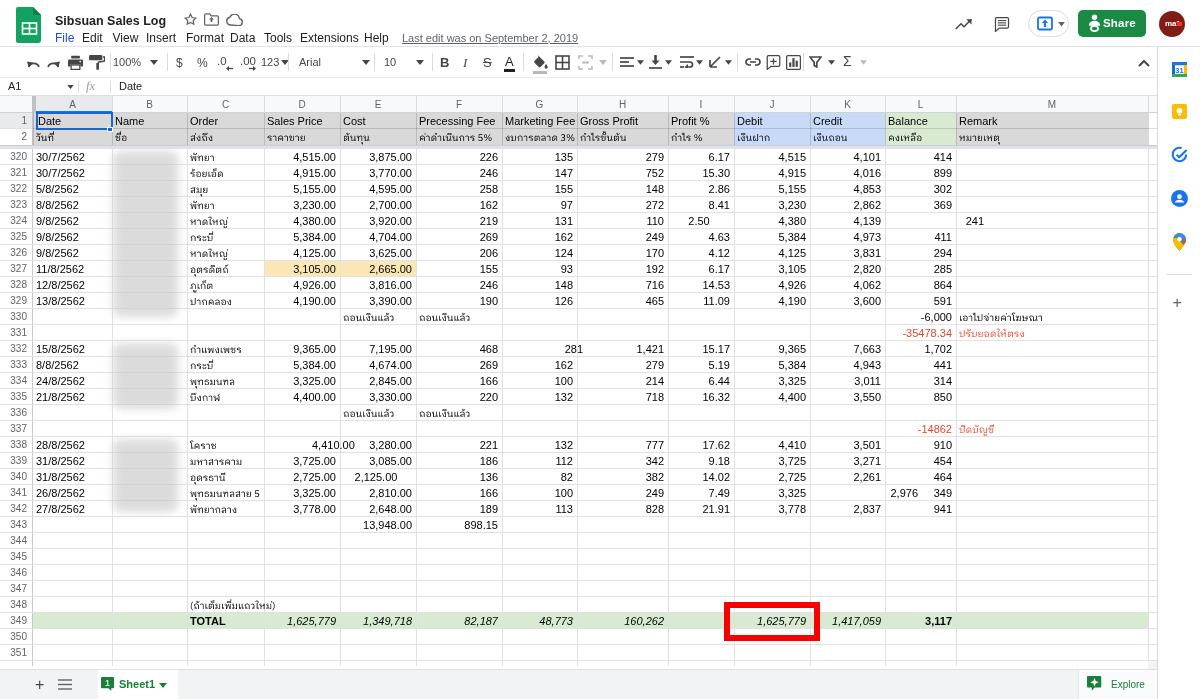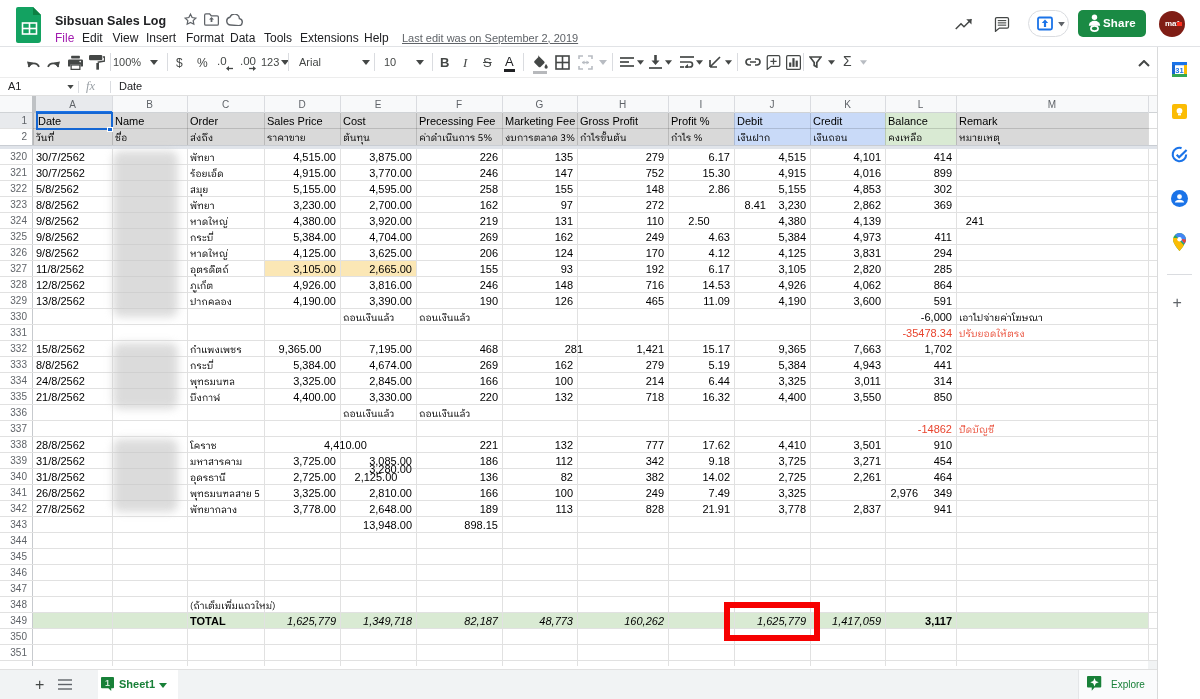--- a/index.html
+++ b/index.html
@@ -24,21 +24,21 @@
 <svg class="ab" style="left:183px;top:12px" width="15" height="15" viewBox="0 0 24 24">
     <path fill="none" stroke="#5f6368" stroke-width="2" d="M12 3.5l2.6 5.3 5.9.9-4.2 4.1 1 5.8-5.3-2.7-5.3 2.7 1-5.8L3.5 9.7l5.9-.9z"></path>
   </svg>
 <svg class="ab" style="left:204px;top:13px" width="15" height="13" viewBox="0 0 24 20">
     <path fill="none" stroke="#5f6368" stroke-width="2" d="M1 3 a2 2 0 0 1 2-2 h6 l2.5 3 H21 a2 2 0 0 1 2 2 v11 a2 2 0 0 1 -2 2 H3 a2 2 0 0 1 -2-2 z"></path>
     <path fill="#5f6368" d="M12 6 l4 4 h-2.6 v4 h-2.8 v-4 H8 z"></path>
   </svg>
 <svg class="ab" style="left:226px;top:14px" width="17" height="12" viewBox="0 0 24 17">
     <path fill="none" stroke="#5f6368" stroke-width="2" d="M6.5 15.5 a5.5 5.5 0 0 1 -1-10.9 A7 7 0 0 1 19 6.6 a5 5 0 0 1 -1 9.9 z"></path>
   </svg>
-<div class="t" style="left:55px;top:31px;font-size:12px;color:#a21caf">File</div>
+<div class="t" style="left:55px;top:31px;font-size:12px;color:#1d4ed8">File</div>
 <div class="t" style="left:82px;top:31px;font-size:12px;color:#202124">Edit</div>
 <div class="t" style="left:112.5px;top:31px;font-size:12px;color:#202124">View</div>
 <div class="t" style="left:146px;top:31px;font-size:12px;color:#202124">Insert</div>
 <div class="t" style="left:186px;top:31px;font-size:12px;color:#202124">Format</div>
 <div class="t" style="left:230px;top:31px;font-size:12px;color:#202124">Data</div>
 <div class="t" style="left:264px;top:31px;font-size:12px;color:#202124">Tools</div>
 <div class="t" style="left:300px;top:31px;font-size:12px;color:#202124">Extensions</div>
 <div class="t" style="left:364px;top:31px;font-size:12px;color:#202124">Help</div>
 <div class="t" style="left:402px;top:31.5px;font-size:11px;color:#5f6368;text-decoration:underline">Last edit was on September 2, 2019</div>
 <svg class="ab" style="left:955px;top:18px" width="18" height="13" viewBox="0 0 24 16">
@@ -446,21 +446,21 @@
 <div class="cell num" style="left:885px;top:181px;width:67px;">302</div>
 <div class="cell" style="left:36px;top:197px">8/8/2562</div>
 <svg style="position:absolute;left:190px;top:197px" width="26" height="16" viewBox="0 -12 26 16">
     <path fill="#000000" d="M1.6 -3.5Q1.5 -3.5 1.4 -3.5Q1.4 -3.5 1.3 -3.5Q0.9 -3.5 0.6 -3.7Q0.3 -4.0 0.3 -4.4Q0.3 -4.9 0.6 -5.1Q0.9 -5.4 1.3 -5.4Q1.8 -5.4 2.1 -5.1Q2.3 -4.9 2.3 -4.4V-2.4L2.3 -0.8H2.3L3.6 -5.1H4.1L5.4 -0.8H5.5L5.4 -2.4V-5.2H6.2V-0.5Q6.2 -0.3 6.0 -0.1Q5.9 0.0 5.7 0.0H5.1L3.9 -4.1H3.8L2.6 0.0H1.6ZM1.3 -3.9Q1.5 -3.9 1.6 -4.1Q1.8 -4.2 1.8 -4.4Q1.8 -4.7 1.6 -4.8Q1.5 -4.9 1.3 -4.9Q1.1 -4.9 0.9 -4.8Q0.8 -4.7 0.8 -4.4Q0.8 -4.2 0.9 -4.1Q1.1 -3.9 1.3 -3.9Z M4.7 -6.2Q3.0 -6.2 3.0 -7.3Q3.0 -7.7 3.2 -8.0Q3.5 -8.2 3.9 -8.2Q4.3 -8.2 4.5 -8.0Q4.7 -7.8 4.7 -7.4Q4.7 -7.2 4.6 -7.0Q4.5 -6.8 4.3 -6.8V-6.7Q4.4 -6.7 4.4 -6.7Q4.5 -6.7 4.5 -6.7H4.9Q5.5 -6.7 5.8 -7.0Q6.1 -7.3 6.1 -8.0V-8.0H6.9V-8.0Q6.9 -7.5 6.7 -7.1Q6.6 -6.8 6.3 -6.6Q6.0 -6.4 5.6 -6.3Q5.2 -6.2 4.7 -6.2ZM3.9 -6.9Q4.1 -6.9 4.2 -7.0Q4.3 -7.1 4.3 -7.3Q4.3 -7.5 4.2 -7.7Q4.1 -7.8 3.9 -7.8Q3.6 -7.8 3.5 -7.7Q3.4 -7.5 3.4 -7.3Q3.4 -7.1 3.5 -7.0Q3.6 -6.9 3.9 -6.9Z M8.7 -3.5Q8.7 -3.5 8.6 -3.5Q8.6 -3.5 8.5 -3.5Q8.0 -3.5 7.7 -3.7Q7.5 -4.0 7.5 -4.4Q7.5 -4.9 7.7 -5.1Q8.0 -5.4 8.5 -5.4Q8.9 -5.4 9.2 -5.1Q9.5 -4.9 9.5 -4.4V-3.9H9.5Q9.8 -4.6 10.3 -5.0Q10.8 -5.4 11.5 -5.4Q12.2 -5.4 12.6 -4.9Q12.9 -4.5 12.9 -3.7V0.0H12.1V-3.7Q12.1 -4.3 11.9 -4.5Q11.7 -4.8 11.3 -4.8Q11.0 -4.8 10.7 -4.6Q10.3 -4.4 10.1 -4.1Q9.8 -3.8 9.7 -3.5Q9.5 -3.1 9.5 -2.7V0.0H8.7ZM8.5 -3.9Q8.7 -3.9 8.8 -4.1Q8.9 -4.2 8.9 -4.4Q8.9 -4.7 8.8 -4.8Q8.7 -4.9 8.5 -4.9Q8.2 -4.9 8.1 -4.8Q8.0 -4.7 8.0 -4.4Q8.0 -4.2 8.1 -4.1Q8.2 -3.9 8.5 -3.9Z M16.2 -2.3Q15.9 -2.3 15.6 -2.0Q15.4 -1.8 15.4 -1.4Q15.4 -1.0 15.6 -0.7Q15.9 -0.5 16.5 -0.5H16.9Q17.5 -0.5 17.8 -0.7Q18.1 -1.0 18.1 -1.5V-5.2H18.8V-1.6Q18.8 -0.7 18.3 -0.3Q17.7 0.1 16.7 0.1Q15.7 0.1 15.1 -0.3Q14.6 -0.6 14.6 -1.3Q14.6 -1.7 14.8 -1.9Q15.0 -2.2 15.4 -2.3V-2.4Q15.0 -2.5 14.8 -2.8Q14.6 -3.1 14.6 -3.6V-4.0Q14.6 -4.7 14.9 -5.0Q15.3 -5.4 15.8 -5.4Q16.2 -5.4 16.5 -5.1Q16.8 -4.9 16.8 -4.4Q16.8 -4.0 16.5 -3.7Q16.2 -3.5 15.8 -3.5Q15.5 -3.5 15.3 -3.6V-3.6Q15.3 -3.4 15.3 -3.3Q15.3 -3.1 15.4 -3.0Q15.5 -2.9 15.6 -2.9Q15.8 -2.9 16.0 -2.9H16.7V-2.3ZM15.8 -3.9Q16.0 -3.9 16.1 -4.1Q16.3 -4.2 16.3 -4.4Q16.3 -4.7 16.1 -4.8Q16.0 -4.9 15.8 -4.9Q15.6 -4.9 15.4 -4.8Q15.3 -4.7 15.3 -4.4Q15.3 -4.2 15.4 -4.1Q15.6 -3.9 15.8 -3.9Z M22.9 0.0V-3.6Q22.9 -4.2 22.6 -4.5Q22.3 -4.8 21.7 -4.8Q21.2 -4.8 20.9 -4.6Q20.6 -4.3 20.4 -4.0L19.9 -4.4Q20.2 -4.8 20.6 -5.1Q21.1 -5.4 21.8 -5.4Q22.7 -5.4 23.2 -4.9Q23.7 -4.5 23.7 -3.7V0.0Z"></path>
   </svg>
 <div class="cell num" style="left:264px;top:197px;width:72px;">3,230.00</div>
 <div class="cell num" style="left:340px;top:197px;width:72px;">2,700.00</div>
 <div class="cell num" style="left:416px;top:197px;width:82px;">162</div>
 <div class="cell num" style="left:502px;top:197px;width:71px;">97</div>
 <div class="cell num" style="left:577px;top:197px;width:87px;">272</div>
-<div class="cell num" style="left:668px;top:197px;width:62px;margin-left:36px;">8.41</div>
+<div class="cell num" style="left:668px;top:197px;width:62px;">8.41</div>
 <div class="cell num" style="left:734px;top:197px;width:72px;">3,230</div>
 <div class="cell num" style="left:810px;top:197px;width:71px;">2,862</div>
 <div class="cell num" style="left:885px;top:197px;width:67px;">369</div>
 <div class="cell" style="left:36px;top:213px">9/8/2562</div>
 <svg style="position:absolute;left:190px;top:213px" width="40" height="16" viewBox="0 -12 40 16">
     <path fill="#000000" d="M1.6 0.0V-3.5Q1.5 -3.5 1.4 -3.5Q1.4 -3.5 1.3 -3.5Q0.9 -3.5 0.6 -3.7Q0.3 -4.0 0.3 -4.4Q0.3 -4.9 0.6 -5.1Q0.9 -5.4 1.3 -5.4Q1.8 -5.4 2.1 -5.1Q2.3 -4.9 2.3 -4.4V-2.9L4.3 -3.8Q4.0 -4.0 4.0 -4.4Q4.0 -4.8 4.3 -5.1Q4.6 -5.4 5.0 -5.4Q5.5 -5.4 5.8 -5.1Q6.1 -4.8 6.1 -4.4Q6.1 -4.0 5.8 -3.8Q5.6 -3.5 5.2 -3.5Q5.4 -3.4 5.4 -3.3Q5.5 -3.1 5.5 -2.9V0.0H4.7V-3.4H4.7L2.3 -2.3V0.0ZM5.0 -3.9Q5.3 -3.9 5.4 -4.0Q5.5 -4.1 5.5 -4.3V-4.5Q5.5 -4.7 5.4 -4.8Q5.3 -4.9 5.0 -4.9Q4.8 -4.9 4.7 -4.8Q4.6 -4.7 4.6 -4.5V-4.3Q4.6 -4.1 4.7 -4.0Q4.8 -3.9 5.0 -3.9ZM1.3 -3.9Q1.5 -3.9 1.6 -4.1Q1.8 -4.2 1.8 -4.4Q1.8 -4.7 1.6 -4.8Q1.5 -4.9 1.3 -4.9Q1.1 -4.9 0.9 -4.8Q0.8 -4.7 0.8 -4.4Q0.8 -4.2 0.9 -4.1Q1.1 -3.9 1.3 -3.9Z M9.9 0.0V-3.6Q9.9 -4.2 9.6 -4.5Q9.3 -4.8 8.8 -4.8Q8.3 -4.8 7.9 -4.6Q7.6 -4.3 7.4 -4.0L7.0 -4.4Q7.2 -4.8 7.6 -5.1Q8.1 -5.4 8.9 -5.4Q9.8 -5.4 10.2 -4.9Q10.7 -4.5 10.7 -3.7V0.0Z M12.6 -3.3Q12.6 -3.8 12.8 -4.2Q13.0 -4.5 13.3 -4.8Q13.6 -5.1 14.0 -5.2Q14.5 -5.4 15.0 -5.4Q15.6 -5.4 16.0 -5.2Q16.5 -5.1 16.8 -4.8Q17.1 -4.5 17.2 -4.2Q17.4 -3.8 17.4 -3.3V0.0H16.6V-3.2Q16.6 -4.0 16.2 -4.4Q15.8 -4.8 15.0 -4.8Q14.2 -4.8 13.8 -4.4Q13.4 -4.0 13.4 -3.2V-0.5H13.9L14.6 -1.4L14.9 -1.6Q14.5 -1.7 14.3 -1.9Q14.1 -2.1 14.1 -2.5Q14.1 -2.9 14.3 -3.1Q14.6 -3.4 15.0 -3.4Q15.4 -3.4 15.7 -3.1Q15.9 -2.9 15.9 -2.5Q15.9 -2.2 15.8 -2.0Q15.7 -1.8 15.5 -1.5L14.1 0.0H12.6ZM15.0 -2.0Q15.2 -2.0 15.3 -2.1Q15.5 -2.3 15.5 -2.5Q15.5 -2.7 15.3 -2.8Q15.2 -3.0 15.0 -3.0Q14.8 -3.0 14.7 -2.8Q14.6 -2.7 14.6 -2.5Q14.6 -2.3 14.7 -2.1Q14.8 -2.0 15.0 -2.0Z M20.7 0.1Q20.3 0.1 20.0 -0.1Q19.7 -0.4 19.7 -0.8V-5.2Q19.7 -5.3 19.7 -5.4Q19.7 -5.5 19.8 -5.6Q19.8 -5.6 19.8 -5.7Q19.9 -5.8 20.0 -5.9L20.4 -6.1Q20.6 -6.3 20.8 -6.5Q20.9 -6.7 20.9 -7.0Q20.9 -7.4 20.6 -7.6Q20.3 -7.8 19.9 -7.8Q19.1 -7.8 18.9 -6.9L18.2 -7.2Q18.4 -7.8 18.8 -8.1Q19.3 -8.4 19.9 -8.4Q20.3 -8.4 20.7 -8.3Q21.0 -8.2 21.2 -8.0Q21.4 -7.8 21.5 -7.6Q21.6 -7.4 21.6 -7.1Q21.6 -6.7 21.5 -6.4Q21.3 -6.0 20.9 -5.8L20.5 -5.5V-1.7Q20.5 -1.7 20.6 -1.7Q20.7 -1.7 20.7 -1.7Q21.2 -1.7 21.5 -1.5Q21.8 -1.2 21.8 -0.8Q21.8 -0.4 21.5 -0.1Q21.2 0.1 20.7 0.1ZM20.8 -0.3Q21.0 -0.3 21.1 -0.4Q21.2 -0.6 21.2 -0.8Q21.2 -1.0 21.1 -1.2Q21.0 -1.3 20.8 -1.3Q20.5 -1.3 20.4 -1.2Q20.3 -1.0 20.3 -0.8Q20.3 -0.6 20.4 -0.4Q20.5 -0.3 20.8 -0.3Z M23.6 0.0V-3.5Q23.5 -3.5 23.4 -3.5Q23.4 -3.5 23.3 -3.5Q22.9 -3.5 22.6 -3.7Q22.3 -4.0 22.3 -4.4Q22.3 -4.9 22.6 -5.1Q22.9 -5.4 23.3 -5.4Q23.8 -5.4 24.1 -5.1Q24.3 -4.9 24.3 -4.4V-2.9L26.3 -3.8Q26.0 -4.0 26.0 -4.4Q26.0 -4.8 26.3 -5.1Q26.6 -5.4 27.1 -5.4Q27.5 -5.4 27.8 -5.1Q28.1 -4.8 28.1 -4.4Q28.1 -4.0 27.8 -3.8Q27.6 -3.5 27.2 -3.5Q27.4 -3.4 27.4 -3.3Q27.5 -3.1 27.5 -2.9V0.0H26.7V-3.4H26.7L24.3 -2.3V0.0ZM27.1 -3.9Q27.3 -3.9 27.4 -4.0Q27.6 -4.1 27.6 -4.3V-4.5Q27.6 -4.7 27.4 -4.8Q27.3 -4.9 27.1 -4.9Q26.8 -4.9 26.7 -4.8Q26.6 -4.7 26.6 -4.5V-4.3Q26.6 -4.1 26.7 -4.0Q26.8 -3.9 27.1 -3.9ZM23.3 -3.9Q23.5 -3.9 23.6 -4.1Q23.8 -4.2 23.8 -4.4Q23.8 -4.7 23.6 -4.8Q23.5 -4.9 23.3 -4.9Q23.1 -4.9 22.9 -4.8Q22.8 -4.7 22.8 -4.4Q22.8 -4.2 22.9 -4.1Q23.1 -3.9 23.3 -3.9Z M35.3 0.1Q34.9 0.1 34.6 -0.0Q34.2 -0.1 34.0 -0.3Q33.8 -0.6 33.6 -0.9Q33.5 -1.2 33.5 -1.5V-3.2Q33.5 -4.0 33.1 -4.4Q32.6 -4.8 31.9 -4.8Q31.6 -4.8 31.3 -4.7Q31.0 -4.6 30.8 -4.5Q30.5 -4.3 30.4 -4.1Q30.2 -3.9 30.1 -3.7L30.7 -3.5Q30.8 -3.4 30.9 -3.3Q31.0 -3.2 31.0 -3.0V-1.7Q31.1 -1.7 31.2 -1.7Q31.2 -1.7 31.3 -1.7Q31.8 -1.7 32.0 -1.5Q32.3 -1.2 32.3 -0.8Q32.3 -0.4 32.0 -0.1Q31.8 0.1 31.3 0.1Q30.8 0.1 30.6 -0.1Q30.3 -0.4 30.3 -0.8V-3.0L29.4 -3.4Q29.5 -3.8 29.6 -4.2Q29.8 -4.5 30.2 -4.8Q30.5 -5.1 30.9 -5.2Q31.4 -5.4 31.9 -5.4Q33.0 -5.4 33.7 -4.8Q34.3 -4.2 34.3 -3.3V-1.6Q34.3 -1.1 34.5 -0.8Q34.8 -0.5 35.3 -0.5Q35.8 -0.5 36.0 -0.8Q36.3 -1.1 36.3 -1.6V-5.2H37.1V-1.5Q37.1 -1.2 36.9 -0.9Q36.8 -0.6 36.6 -0.3Q36.4 -0.1 36.0 -0.0Q35.7 0.1 35.3 0.1ZM33.5 1.7Q33.5 1.3 33.7 1.1Q34.0 0.8 34.4 0.8Q34.8 0.8 35.0 1.0Q35.2 1.3 35.2 1.6Q35.2 1.8 35.1 2.0Q35.0 2.2 34.8 2.3V2.3H35.4Q35.6 2.3 35.8 2.2Q36.0 2.2 36.1 2.0Q36.3 1.9 36.3 1.7Q36.4 1.5 36.4 1.2V1.1H37.2V1.2Q37.2 1.6 37.0 1.9Q36.9 2.3 36.6 2.5Q36.4 2.7 36.0 2.7Q35.7 2.8 35.2 2.8Q34.4 2.8 33.9 2.6Q33.5 2.3 33.5 1.7ZM31.3 -0.3Q31.5 -0.3 31.7 -0.4Q31.8 -0.6 31.8 -0.8Q31.8 -1.0 31.7 -1.2Q31.5 -1.3 31.3 -1.3Q31.1 -1.3 31.0 -1.2Q30.9 -1.0 30.9 -0.8Q30.9 -0.6 31.0 -0.4Q31.1 -0.3 31.3 -0.3ZM34.4 2.1Q34.6 2.1 34.7 2.0Q34.8 1.9 34.8 1.7Q34.8 1.5 34.7 1.4Q34.6 1.2 34.4 1.2Q34.1 1.2 34.0 1.4Q33.9 1.5 33.9 1.7Q33.9 1.9 34.0 2.0Q34.1 2.1 34.4 2.1Z M37.7 -8.0 37.6 -6.3H37.1L37.0 -8.0Z"></path>
   </svg>
 <div class="cell num" style="left:264px;top:213px;width:72px;">4,380.00</div>
 <div class="cell num" style="left:340px;top:213px;width:72px;">3,920.00</div>
 <div class="cell num" style="left:416px;top:213px;width:82px;">219</div>
@@ -532,21 +532,21 @@
 <div class="cell num" style="left:502px;top:293px;width:71px;">126</div>
 <div class="cell num" style="left:577px;top:293px;width:87px;">465</div>
 <div class="cell num" style="left:668px;top:293px;width:62px;">11.09</div>
 <div class="cell num" style="left:734px;top:293px;width:72px;">4,190</div>
 <div class="cell num" style="left:810px;top:293px;width:71px;">3,600</div>
 <div class="cell num" style="left:885px;top:293px;width:67px;">591</div>
 <div class="cell" style="left:36px;top:341px">15/8/2562</div>
 <svg style="position:absolute;left:190px;top:341px" width="53" height="16" viewBox="0 -12 53 16">
     <path fill="#000000" d="M1.4 -3.0 0.6 -3.3Q0.6 -3.8 0.8 -4.2Q1.0 -4.5 1.3 -4.8Q1.7 -5.1 2.1 -5.2Q2.6 -5.4 3.1 -5.4Q3.7 -5.4 4.1 -5.2Q4.5 -5.1 4.8 -4.8Q5.1 -4.5 5.3 -4.1Q5.5 -3.8 5.5 -3.3V0.0H4.7V-3.2Q4.7 -4.0 4.3 -4.4Q3.8 -4.8 3.0 -4.8Q2.4 -4.8 1.9 -4.5Q1.4 -4.2 1.3 -3.7L1.8 -3.5Q2.0 -3.4 2.1 -3.3Q2.2 -3.2 2.2 -3.0V0.0H1.4Z M9.5 0.0V-3.6Q9.5 -4.2 9.2 -4.5Q8.9 -4.8 8.4 -4.8Q7.9 -4.8 7.6 -4.6Q7.2 -4.3 7.0 -4.0L6.6 -4.4Q6.8 -4.8 7.2 -5.1Q7.7 -5.4 8.5 -5.4Q9.4 -5.4 9.8 -4.9Q10.3 -4.5 10.3 -3.7V0.0ZM5.1 -6.3Q4.6 -6.3 4.4 -6.5Q4.1 -6.8 4.1 -7.2Q4.1 -7.6 4.4 -7.9Q4.6 -8.1 5.1 -8.1Q5.6 -8.1 5.8 -7.9Q6.1 -7.6 6.1 -7.2Q6.1 -6.8 5.8 -6.5Q5.6 -6.3 5.1 -6.3ZM5.1 -6.7Q5.3 -6.7 5.4 -6.8Q5.6 -6.9 5.6 -7.1V-7.3Q5.6 -7.5 5.4 -7.6Q5.3 -7.7 5.1 -7.7Q4.9 -7.7 4.8 -7.6Q4.7 -7.5 4.7 -7.3V-7.1Q4.7 -6.9 4.8 -6.8Q4.9 -6.7 5.1 -6.7Z M13.2 0.1Q12.8 0.1 12.5 -0.1Q12.2 -0.4 12.2 -0.8V-5.2H13.0V-1.7Q13.0 -1.7 13.1 -1.7Q13.2 -1.7 13.2 -1.7Q13.7 -1.7 14.0 -1.5Q14.3 -1.2 14.3 -0.8Q14.3 -0.4 14.0 -0.1Q13.7 0.1 13.2 0.1ZM13.3 -0.3Q13.5 -0.3 13.6 -0.4Q13.7 -0.6 13.7 -0.8Q13.7 -1.0 13.6 -1.2Q13.5 -1.3 13.3 -1.3Q13.0 -1.3 12.9 -1.2Q12.8 -1.0 12.8 -0.8Q12.8 -0.6 12.9 -0.4Q13.0 -0.3 13.3 -0.3ZM16.0 0.1Q15.5 0.1 15.3 -0.1Q15.0 -0.4 15.0 -0.8V-5.2H15.8V-1.7Q15.8 -1.7 15.9 -1.7Q15.9 -1.7 16.0 -1.7Q16.5 -1.7 16.7 -1.5Q17.0 -1.2 17.0 -0.8Q17.0 -0.4 16.7 -0.1Q16.5 0.1 16.0 0.1ZM16.0 -0.3Q16.3 -0.3 16.4 -0.4Q16.5 -0.6 16.5 -0.8Q16.5 -1.0 16.4 -1.2Q16.3 -1.3 16.0 -1.3Q15.8 -1.3 15.7 -1.2Q15.6 -1.0 15.6 -0.8Q15.6 -0.6 15.7 -0.4Q15.8 -0.3 16.0 -0.3Z M18.8 -3.5Q18.8 -3.5 18.7 -3.5Q18.7 -3.5 18.6 -3.5Q18.1 -3.5 17.8 -3.7Q17.6 -4.0 17.6 -4.4Q17.6 -4.9 17.8 -5.1Q18.1 -5.4 18.6 -5.4Q19.0 -5.4 19.3 -5.1Q19.6 -4.9 19.6 -4.4V-2.4L19.6 -0.8H19.6L20.9 -5.1H21.4L22.7 -0.8H22.7L22.7 -2.4V-5.2H23.4V-0.5Q23.4 -0.3 23.3 -0.1Q23.2 0.0 22.9 0.0H22.4L21.2 -4.1H21.1L19.9 0.0H18.8ZM18.6 -3.9Q18.8 -3.9 18.9 -4.1Q19.0 -4.2 19.0 -4.4Q19.0 -4.7 18.9 -4.8Q18.8 -4.9 18.6 -4.9Q18.3 -4.9 18.2 -4.8Q18.1 -4.7 18.1 -4.4Q18.1 -4.2 18.2 -4.1Q18.3 -3.9 18.6 -3.9Z M26.6 0.0 24.9 -3.8H25.7L27.2 -0.6H28.0V-3.5Q28.0 -3.5 27.9 -3.5Q27.8 -3.5 27.8 -3.5Q27.3 -3.5 27.0 -3.7Q26.8 -4.0 26.8 -4.4Q26.8 -4.9 27.0 -5.1Q27.3 -5.4 27.8 -5.4Q28.2 -5.4 28.5 -5.1Q28.8 -4.9 28.8 -4.4V0.0ZM27.8 -3.9Q28.0 -3.9 28.1 -4.1Q28.2 -4.2 28.2 -4.4Q28.2 -4.7 28.1 -4.8Q28.0 -4.9 27.8 -4.9Q27.5 -4.9 27.4 -4.8Q27.3 -4.7 27.3 -4.4Q27.3 -4.2 27.4 -4.1Q27.5 -3.9 27.8 -3.9Z M31.8 0.1Q31.3 0.1 31.0 -0.1Q30.8 -0.4 30.8 -0.8V-5.2H31.5V-1.7Q31.6 -1.7 31.6 -1.7Q31.7 -1.7 31.8 -1.7Q32.2 -1.7 32.5 -1.5Q32.8 -1.2 32.8 -0.8Q32.8 -0.4 32.5 -0.1Q32.2 0.1 31.8 0.1ZM31.8 -0.3Q32.0 -0.3 32.2 -0.4Q32.3 -0.6 32.3 -0.8Q32.3 -1.0 32.2 -1.2Q32.0 -1.3 31.8 -1.3Q31.6 -1.3 31.5 -1.2Q31.3 -1.0 31.3 -0.8Q31.3 -0.6 31.5 -0.4Q31.6 -0.3 31.8 -0.3Z M34.6 -3.5Q34.5 -3.5 34.5 -3.5Q34.4 -3.5 34.4 -3.5Q33.9 -3.5 33.6 -3.7Q33.3 -4.0 33.3 -4.4Q33.3 -4.9 33.6 -5.1Q33.9 -5.4 34.4 -5.4Q34.8 -5.4 35.1 -5.1Q35.4 -4.9 35.4 -4.4V-2.4L35.3 -0.8H35.4L36.7 -5.1H37.2L38.4 -0.8H38.5L38.4 -2.4V-5.2H39.2V-0.5Q39.2 -0.3 39.1 -0.1Q39.0 0.0 38.7 0.0H38.2L36.9 -4.1H36.9L35.7 0.0H34.6ZM34.3 -3.9Q34.6 -3.9 34.7 -4.1Q34.8 -4.2 34.8 -4.4Q34.8 -4.7 34.7 -4.8Q34.6 -4.9 34.3 -4.9Q34.1 -4.9 34.0 -4.8Q33.9 -4.7 33.9 -4.4Q33.9 -4.2 34.0 -4.1Q34.1 -3.9 34.3 -3.9Z M43.4 0.1Q43.0 0.1 42.6 0.0Q42.3 -0.1 42.0 -0.3Q41.8 -0.5 41.7 -0.8Q41.5 -1.1 41.5 -1.5Q41.5 -2.0 41.7 -2.3Q41.9 -2.6 42.2 -2.9Q42.5 -3.2 42.6 -3.5Q42.7 -3.7 42.7 -4.1Q42.7 -4.5 42.5 -4.7Q42.2 -4.8 41.8 -4.8Q41.5 -4.8 41.3 -4.8L41.3 -4.7Q41.3 -4.7 41.4 -4.7Q41.4 -4.7 41.5 -4.7Q41.8 -4.7 42.0 -4.5Q42.2 -4.4 42.2 -4.0Q42.2 -3.7 42.0 -3.4Q41.8 -3.2 41.3 -3.2Q40.9 -3.2 40.7 -3.5Q40.5 -3.7 40.5 -4.1Q40.5 -4.4 40.6 -4.6Q40.7 -4.8 40.9 -5.0Q41.0 -5.2 41.3 -5.3Q41.6 -5.4 41.9 -5.4Q42.7 -5.4 43.0 -5.0Q43.4 -4.7 43.4 -4.1Q43.4 -3.7 43.3 -3.4Q43.1 -3.1 42.9 -2.8Q42.6 -2.5 42.4 -2.2Q42.3 -2.0 42.3 -1.6V-1.5Q42.3 -1.0 42.6 -0.7Q42.8 -0.5 43.4 -0.5Q43.9 -0.5 44.2 -0.7Q44.6 -1.0 44.6 -1.6V-2.2Q44.6 -3.5 43.8 -3.5H43.6V-4.0H43.8Q44.2 -4.0 44.4 -4.2Q44.6 -4.4 44.6 -4.9V-5.4H45.4V-4.9Q45.4 -4.6 45.3 -4.5Q45.2 -4.3 45.1 -4.2Q44.9 -4.0 44.8 -4.0Q44.6 -3.9 44.3 -3.9V-3.8Q44.6 -3.8 44.8 -3.6Q45.0 -3.4 45.1 -3.2Q45.3 -2.9 45.3 -2.6Q45.4 -2.3 45.4 -1.9Q45.4 -1.4 45.2 -1.0Q45.1 -0.7 44.8 -0.4Q44.5 -0.1 44.2 -0.0Q43.8 0.1 43.4 0.1ZM41.4 -3.6Q41.5 -3.6 41.7 -3.7Q41.8 -3.8 41.8 -4.0Q41.8 -4.2 41.7 -4.4Q41.5 -4.5 41.4 -4.5Q41.2 -4.5 41.1 -4.4Q40.9 -4.2 40.9 -4.0Q40.9 -3.8 41.1 -3.7Q41.2 -3.6 41.4 -3.6Z M49.8 0.1Q49.3 0.1 49.0 -0.1Q48.8 -0.4 48.8 -0.8Q48.8 -1.3 49.0 -1.5Q49.3 -1.8 49.8 -1.8Q49.9 -1.8 50.1 -1.7V-2.2Q50.1 -2.5 49.9 -2.6Q49.8 -2.8 49.4 -2.8L46.9 -3.0V-3.5Q46.9 -3.9 47.1 -4.3Q47.2 -4.6 47.5 -4.9Q47.8 -5.1 48.3 -5.2Q48.7 -5.4 49.2 -5.4Q50.0 -5.4 50.5 -5.1Q51.0 -4.9 51.3 -4.5L50.8 -4.1Q50.6 -4.4 50.2 -4.6Q49.9 -4.8 49.2 -4.8Q48.5 -4.8 48.1 -4.5Q47.7 -4.2 47.7 -3.6V-3.5L49.5 -3.4Q49.9 -3.4 50.1 -3.3Q50.3 -3.2 50.5 -3.1Q50.7 -2.9 50.8 -2.7Q50.8 -2.5 50.8 -2.1V-0.8Q50.8 -0.4 50.5 -0.1Q50.3 0.1 49.8 0.1ZM49.8 -1.4Q49.5 -1.4 49.4 -1.2Q49.3 -1.1 49.3 -0.8Q49.3 -0.6 49.4 -0.4Q49.5 -0.3 49.8 -0.3Q50.0 -0.3 50.1 -0.4Q50.3 -0.6 50.3 -0.8Q50.3 -1.1 50.1 -1.2Q50.0 -1.4 49.8 -1.4Z"></path>
   </svg>
-<div class="cell num" style="left:264px;top:341px;width:72px;text-align:center;">9,365.00</div>
+<div class="cell num" style="left:264px;top:341px;width:72px;">9,365.00</div>
 <div class="cell num" style="left:340px;top:341px;width:72px;">7,195.00</div>
 <div class="cell num" style="left:416px;top:341px;width:82px;">468</div>
 <div class="cell num" style="left:512px;top:341px;width:71px;">281</div>
 <div class="cell num" style="left:577px;top:341px;width:87px;">1,421</div>
 <div class="cell num" style="left:668px;top:341px;width:62px;">15.17</div>
 <div class="cell num" style="left:734px;top:341px;width:72px;">9,365</div>
 <div class="cell num" style="left:810px;top:341px;width:71px;">7,663</div>
 <div class="cell num" style="left:885px;top:341px;width:67px;">1,702</div>
 <div class="cell" style="left:36px;top:357px">8/8/2562</div>
 <svg style="position:absolute;left:190px;top:357px" width="25" height="16" viewBox="0 -12 25 16">
@@ -584,22 +584,22 @@
 <div class="cell num" style="left:502px;top:389px;width:71px;">132</div>
 <div class="cell num" style="left:577px;top:389px;width:87px;">718</div>
 <div class="cell num" style="left:668px;top:389px;width:62px;">16.32</div>
 <div class="cell num" style="left:734px;top:389px;width:72px;">4,400</div>
 <div class="cell num" style="left:810px;top:389px;width:71px;">3,550</div>
 <div class="cell num" style="left:885px;top:389px;width:67px;">850</div>
 <div class="cell" style="left:36px;top:437px">28/8/2562</div>
 <svg style="position:absolute;left:190px;top:437px" width="28" height="16" viewBox="0 -12 28 16">
     <path fill="#000000" d="M2.4 0.1Q1.9 0.1 1.6 -0.1Q1.3 -0.4 1.3 -0.8V-5.8L0.0 -6.3V-6.5Q0.0 -6.9 0.1 -7.3Q0.3 -7.6 0.5 -7.9Q0.8 -8.1 1.1 -8.2Q1.5 -8.4 1.9 -8.4Q2.6 -8.4 3.0 -8.2Q3.4 -8.0 3.7 -7.6L3.2 -7.2Q3.0 -7.4 2.7 -7.6Q2.4 -7.8 1.9 -7.8Q1.7 -7.8 1.5 -7.7Q1.3 -7.7 1.1 -7.5Q0.9 -7.4 0.8 -7.2Q0.7 -7.0 0.7 -6.7L1.7 -6.3Q1.9 -6.2 2.0 -6.1Q2.1 -6.0 2.1 -5.8V-1.7Q2.2 -1.7 2.2 -1.7Q2.3 -1.7 2.4 -1.7Q2.8 -1.7 3.1 -1.5Q3.4 -1.2 3.4 -0.8Q3.4 -0.4 3.1 -0.1Q2.8 0.1 2.4 0.1ZM2.4 -0.3Q2.6 -0.3 2.7 -0.4Q2.9 -0.6 2.9 -0.8Q2.9 -1.0 2.7 -1.2Q2.6 -1.3 2.4 -1.3Q2.2 -1.3 2.0 -1.2Q1.9 -1.0 1.9 -0.8Q1.9 -0.6 2.0 -0.4Q2.2 -0.3 2.4 -0.3Z M4.6 -3.3Q4.6 -3.8 4.8 -4.2Q4.9 -4.5 5.2 -4.8Q5.5 -5.1 6.0 -5.2Q6.4 -5.4 7.0 -5.4Q7.5 -5.4 8.0 -5.2Q8.4 -5.1 8.7 -4.8Q9.1 -4.5 9.2 -4.2Q9.4 -3.8 9.4 -3.3V0.0H8.6V-3.2Q8.6 -4.0 8.2 -4.4Q7.8 -4.8 7.0 -4.8Q6.2 -4.8 5.8 -4.4Q5.4 -4.0 5.4 -3.2V-2.1H5.4Q5.5 -2.3 5.6 -2.5Q5.8 -2.7 6.0 -2.9Q6.2 -3.0 6.4 -3.1Q6.7 -3.2 7.0 -3.2Q7.4 -3.2 7.7 -2.9Q8.0 -2.7 8.0 -2.3Q8.0 -1.8 7.7 -1.6Q7.4 -1.3 7.0 -1.3Q6.6 -1.3 6.3 -1.6Q6.0 -1.8 6.0 -2.3V-2.3L6.0 -2.4Q5.7 -2.1 5.5 -1.8Q5.4 -1.5 5.4 -1.2V0.0H4.6ZM7.0 -1.7Q7.2 -1.7 7.3 -1.9Q7.5 -2.0 7.5 -2.3Q7.5 -2.5 7.3 -2.6Q7.2 -2.8 7.0 -2.8Q6.8 -2.8 6.6 -2.6Q6.5 -2.5 6.5 -2.3Q6.5 -2.0 6.6 -1.9Q6.8 -1.7 7.0 -1.7Z M13.8 0.1Q13.3 0.1 13.0 -0.1Q12.7 -0.4 12.7 -0.8Q12.7 -1.3 13.0 -1.5Q13.3 -1.8 13.8 -1.8Q13.9 -1.8 14.0 -1.7V-2.2Q14.0 -2.5 13.9 -2.6Q13.7 -2.8 13.3 -2.8L10.9 -3.0V-3.5Q10.9 -3.9 11.0 -4.3Q11.2 -4.6 11.5 -4.9Q11.8 -5.1 12.2 -5.2Q12.6 -5.4 13.2 -5.4Q13.9 -5.4 14.5 -5.1Q15.0 -4.9 15.2 -4.5L14.8 -4.1Q14.5 -4.4 14.2 -4.6Q13.8 -4.8 13.2 -4.8Q12.5 -4.8 12.1 -4.5Q11.6 -4.2 11.6 -3.6V-3.5L13.5 -3.4Q13.8 -3.4 14.1 -3.3Q14.3 -3.2 14.5 -3.1Q14.6 -2.9 14.7 -2.7Q14.8 -2.5 14.8 -2.1V-0.8Q14.8 -0.4 14.5 -0.1Q14.2 0.1 13.8 0.1ZM13.7 -1.4Q13.5 -1.4 13.4 -1.2Q13.2 -1.1 13.2 -0.8Q13.2 -0.6 13.4 -0.4Q13.5 -0.3 13.7 -0.3Q14.0 -0.3 14.1 -0.4Q14.2 -0.6 14.2 -0.8Q14.2 -1.1 14.1 -1.2Q14.0 -1.4 13.7 -1.4Z M18.9 0.0V-3.6Q18.9 -4.2 18.6 -4.5Q18.3 -4.8 17.7 -4.8Q17.3 -4.8 16.9 -4.6Q16.6 -4.3 16.4 -4.0L15.9 -4.4Q16.2 -4.8 16.6 -5.1Q17.1 -5.4 17.8 -5.4Q18.7 -5.4 19.2 -4.9Q19.7 -4.5 19.7 -3.7V0.0Z M23.8 0.1Q23.4 0.1 23.0 0.0Q22.7 -0.1 22.5 -0.3Q22.2 -0.5 22.1 -0.8Q21.9 -1.1 21.9 -1.5Q21.9 -2.0 22.1 -2.3Q22.3 -2.6 22.6 -2.9Q22.9 -3.2 23.0 -3.5Q23.2 -3.7 23.2 -4.1Q23.2 -4.5 22.9 -4.7Q22.7 -4.8 22.2 -4.8Q21.9 -4.8 21.7 -4.8L21.7 -4.7Q21.8 -4.7 21.8 -4.7Q21.8 -4.7 21.9 -4.7Q22.2 -4.7 22.4 -4.5Q22.6 -4.4 22.6 -4.0Q22.6 -3.7 22.4 -3.4Q22.2 -3.2 21.8 -3.2Q21.4 -3.2 21.1 -3.5Q20.9 -3.7 20.9 -4.1Q20.9 -4.4 21.0 -4.6Q21.1 -4.8 21.3 -5.0Q21.5 -5.2 21.7 -5.3Q22.0 -5.4 22.4 -5.4Q23.1 -5.4 23.5 -5.0Q23.8 -4.7 23.8 -4.1Q23.8 -3.7 23.7 -3.4Q23.6 -3.1 23.3 -2.8Q23.0 -2.5 22.9 -2.2Q22.7 -2.0 22.7 -1.6V-1.5Q22.7 -1.0 23.0 -0.7Q23.3 -0.5 23.8 -0.5Q24.4 -0.5 24.7 -0.7Q25.0 -1.0 25.0 -1.6V-2.2Q25.0 -3.5 24.2 -3.5H24.1V-4.0H24.2Q24.6 -4.0 24.8 -4.2Q25.1 -4.4 25.1 -4.9V-5.4H25.8V-4.9Q25.8 -4.6 25.7 -4.5Q25.7 -4.3 25.5 -4.2Q25.4 -4.0 25.2 -4.0Q25.0 -3.9 24.8 -3.9V-3.8Q25.0 -3.8 25.2 -3.6Q25.4 -3.4 25.6 -3.2Q25.7 -2.9 25.7 -2.6Q25.8 -2.3 25.8 -1.9Q25.8 -1.4 25.6 -1.0Q25.5 -0.7 25.2 -0.4Q25.0 -0.1 24.6 -0.0Q24.2 0.1 23.8 0.1ZM21.8 -3.6Q22.0 -3.6 22.1 -3.7Q22.2 -3.8 22.2 -4.0Q22.2 -4.2 22.1 -4.4Q22.0 -4.5 21.8 -4.5Q21.6 -4.5 21.5 -4.4Q21.4 -4.2 21.4 -4.0Q21.4 -3.8 21.5 -3.7Q21.6 -3.6 21.8 -3.6Z"></path>
   </svg>
-<div class="cell num" style="left:280px;top:437px;width:72px;padding-left:44px;">4,410.00</div>
-<div class="cell num" style="left:340px;top:461px;width:72px;">3,280.00</div>
+<div class="cell num" style="left:268px;top:437px;width:72px;padding-left:44px;">4,410.00</div>
+<div class="cell num" style="left:340px;top:437px;width:72px;">3,280.00</div>
 <div class="cell num" style="left:416px;top:437px;width:82px;padding-left:30px;">221</div>
 <div class="cell num" style="left:502px;top:437px;width:71px;">132</div>
 <div class="cell num" style="left:577px;top:437px;width:87px;">777</div>
 <div class="cell num" style="left:668px;top:437px;width:62px;">17.62</div>
 <div class="cell num" style="left:734px;top:437px;width:72px;">4,410</div>
 <div class="cell num" style="left:810px;top:437px;width:71px;">3,501</div>
 <div class="cell num" style="left:885px;top:437px;width:67px;">910</div>
 <div class="cell" style="left:36px;top:453px">31/8/2562</div>
 <svg style="position:absolute;left:190px;top:453px" width="54" height="16" viewBox="0 -12 54 16">
     <path fill="#000000" d="M1.6 0.1Q1.1 0.1 0.8 -0.1Q0.5 -0.4 0.5 -0.8Q0.5 -1.3 0.8 -1.5Q1.1 -1.8 1.6 -1.8Q1.7 -1.8 1.8 -1.8Q1.8 -1.9 1.8 -2.1V-3.5Q1.7 -3.5 1.7 -3.5Q1.6 -3.5 1.6 -3.5Q1.1 -3.5 0.8 -3.7Q0.5 -4.0 0.5 -4.4Q0.5 -4.9 0.8 -5.1Q1.1 -5.4 1.6 -5.4Q2.0 -5.4 2.3 -5.1Q2.6 -4.9 2.6 -4.4V-1.5L4.6 -0.6H4.6V-5.2H5.4V0.0H4.7L2.6 -1.0Q2.6 -0.9 2.6 -0.8Q2.6 -0.4 2.3 -0.1Q2.0 0.1 1.6 0.1ZM1.6 -0.3Q1.8 -0.3 1.9 -0.4Q2.1 -0.6 2.1 -0.8V-0.9Q2.1 -1.1 1.9 -1.2Q1.8 -1.4 1.6 -1.4Q1.3 -1.4 1.2 -1.2Q1.1 -1.1 1.1 -0.9V-0.8Q1.1 -0.6 1.2 -0.4Q1.3 -0.3 1.6 -0.3ZM1.5 -3.9Q1.7 -3.9 1.9 -4.1Q2.0 -4.2 2.0 -4.4Q2.0 -4.7 1.9 -4.8Q1.7 -4.9 1.5 -4.9Q1.3 -4.9 1.2 -4.8Q1.1 -4.7 1.1 -4.4Q1.1 -4.2 1.2 -4.1Q1.3 -3.9 1.5 -3.9Z M8.0 0.0V-3.5Q7.9 -3.5 7.8 -3.5Q7.8 -3.5 7.7 -3.5Q7.3 -3.5 7.0 -3.7Q6.7 -4.0 6.7 -4.4Q6.7 -4.9 7.0 -5.1Q7.3 -5.4 7.7 -5.4Q8.2 -5.4 8.5 -5.1Q8.7 -4.9 8.7 -4.4V-2.9L10.7 -3.8Q10.4 -4.0 10.4 -4.4Q10.4 -4.8 10.7 -5.1Q11.0 -5.4 11.5 -5.4Q11.9 -5.4 12.2 -5.1Q12.5 -4.8 12.5 -4.4Q12.5 -4.0 12.2 -3.8Q12.0 -3.5 11.6 -3.5Q11.8 -3.4 11.8 -3.3Q11.9 -3.1 11.9 -2.9V0.0H11.1V-3.4H11.1L8.7 -2.3V0.0ZM11.5 -3.9Q11.7 -3.9 11.8 -4.0Q12.0 -4.1 12.0 -4.3V-4.5Q12.0 -4.7 11.8 -4.8Q11.7 -4.9 11.5 -4.9Q11.2 -4.9 11.1 -4.8Q11.0 -4.7 11.0 -4.5V-4.3Q11.0 -4.1 11.1 -4.0Q11.2 -3.9 11.5 -3.9ZM7.7 -3.9Q7.9 -3.9 8.0 -4.1Q8.2 -4.2 8.2 -4.4Q8.2 -4.7 8.0 -4.8Q7.9 -4.9 7.7 -4.9Q7.5 -4.9 7.3 -4.8Q7.2 -4.7 7.2 -4.4Q7.2 -4.2 7.3 -4.1Q7.5 -3.9 7.7 -3.9Z M16.3 0.0V-3.6Q16.3 -4.2 16.0 -4.5Q15.7 -4.8 15.2 -4.8Q14.7 -4.8 14.4 -4.6Q14.0 -4.3 13.8 -4.0L13.4 -4.4Q13.6 -4.8 14.0 -5.1Q14.5 -5.4 15.3 -5.4Q16.2 -5.4 16.6 -4.9Q17.1 -4.5 17.1 -3.7V0.0Z M22.3 -2.5H20.7Q20.2 -2.5 19.8 -2.2Q19.5 -2.0 19.5 -1.5Q19.8 -1.7 20.2 -1.7Q20.6 -1.7 20.9 -1.5Q21.1 -1.2 21.1 -0.8Q21.1 -0.4 20.9 -0.1Q20.6 0.1 20.2 0.1Q19.6 0.1 19.2 -0.3Q18.8 -0.6 18.8 -1.4Q18.8 -2.2 19.3 -2.6Q19.8 -3.1 20.6 -3.1H22.3V-3.4Q22.3 -4.8 20.9 -4.8Q20.2 -4.8 19.8 -4.5Q19.4 -4.2 19.1 -3.7L18.6 -4.2Q18.9 -4.7 19.4 -5.0Q20.0 -5.4 20.9 -5.4Q21.7 -5.4 22.3 -5.0V-6.0H23.1V-5.3Q23.1 -4.8 22.7 -4.6Q23.1 -4.1 23.1 -3.4V0.0H22.3ZM20.2 -0.3Q20.4 -0.3 20.5 -0.4Q20.6 -0.6 20.6 -0.8Q20.6 -1.0 20.5 -1.2Q20.4 -1.3 20.2 -1.3Q19.9 -1.3 19.8 -1.2Q19.7 -1.0 19.7 -0.8Q19.7 -0.6 19.8 -0.4Q19.9 -0.3 20.2 -0.3Z M27.1 0.0V-3.6Q27.1 -4.2 26.8 -4.5Q26.5 -4.8 25.9 -4.8Q25.4 -4.8 25.1 -4.6Q24.8 -4.3 24.6 -4.0L24.1 -4.4Q24.4 -4.8 24.8 -5.1Q25.3 -5.4 26.0 -5.4Q26.9 -5.4 27.4 -4.9Q27.9 -4.5 27.9 -3.7V0.0Z M32.2 0.1Q31.8 0.1 31.5 -0.1Q31.2 -0.4 31.2 -0.8Q31.2 -1.3 31.5 -1.5Q31.8 -1.8 32.2 -1.8Q32.4 -1.8 32.5 -1.7V-2.2Q32.5 -2.5 32.4 -2.6Q32.2 -2.8 31.8 -2.8L29.4 -3.0V-3.5Q29.4 -3.9 29.5 -4.3Q29.7 -4.6 30.0 -4.9Q30.3 -5.1 30.7 -5.2Q31.1 -5.4 31.7 -5.4Q32.4 -5.4 33.0 -5.1Q33.5 -4.9 33.7 -4.5L33.3 -4.1Q33.0 -4.4 32.7 -4.6Q32.3 -4.8 31.7 -4.8Q31.0 -4.8 30.6 -4.5Q30.1 -4.2 30.1 -3.6V-3.5L32.0 -3.4Q32.3 -3.4 32.5 -3.3Q32.8 -3.2 33.0 -3.1Q33.1 -2.9 33.2 -2.7Q33.3 -2.5 33.3 -2.1V-0.8Q33.3 -0.4 33.0 -0.1Q32.7 0.1 32.2 0.1ZM32.2 -1.4Q32.0 -1.4 31.8 -1.2Q31.7 -1.1 31.7 -0.8Q31.7 -0.6 31.8 -0.4Q32.0 -0.3 32.2 -0.3Q32.4 -0.3 32.6 -0.4Q32.7 -0.6 32.7 -0.8Q32.7 -1.1 32.6 -1.2Q32.4 -1.4 32.2 -1.4Z M35.3 -3.3Q35.3 -3.8 35.4 -4.2Q35.6 -4.5 35.9 -4.8Q36.2 -5.1 36.7 -5.2Q37.1 -5.4 37.7 -5.4Q38.2 -5.4 38.7 -5.2Q39.1 -5.1 39.4 -4.8Q39.7 -4.5 39.9 -4.2Q40.1 -3.8 40.1 -3.3V0.0H39.3V-3.2Q39.3 -4.0 38.9 -4.4Q38.4 -4.8 37.7 -4.8Q36.9 -4.8 36.5 -4.4Q36.0 -4.0 36.0 -3.2V-2.1H36.1Q36.2 -2.3 36.3 -2.5Q36.5 -2.7 36.7 -2.9Q36.9 -3.0 37.1 -3.1Q37.4 -3.2 37.7 -3.2Q38.1 -3.2 38.4 -2.9Q38.7 -2.7 38.7 -2.3Q38.7 -1.8 38.4 -1.6Q38.1 -1.3 37.7 -1.3Q37.2 -1.3 37.0 -1.6Q36.7 -1.8 36.7 -2.3V-2.3L36.7 -2.4Q36.4 -2.1 36.2 -1.8Q36.0 -1.5 36.0 -1.2V0.0H35.3ZM37.7 -1.7Q37.9 -1.7 38.0 -1.9Q38.1 -2.0 38.1 -2.3Q38.1 -2.5 38.0 -2.6Q37.9 -2.8 37.7 -2.8Q37.4 -2.8 37.3 -2.6Q37.2 -2.5 37.2 -2.3Q37.2 -2.0 37.3 -1.9Q37.4 -1.7 37.7 -1.7Z M44.1 0.0V-3.6Q44.1 -4.2 43.8 -4.5Q43.5 -4.8 43.0 -4.8Q42.5 -4.8 42.1 -4.6Q41.8 -4.3 41.6 -4.0L41.2 -4.4Q41.4 -4.8 41.8 -5.1Q42.3 -5.4 43.0 -5.4Q43.9 -5.4 44.4 -4.9Q44.9 -4.5 44.9 -3.7V0.0Z M47.4 0.1Q47.0 0.1 46.7 -0.1Q46.4 -0.4 46.4 -0.8Q46.4 -1.3 46.7 -1.5Q47.0 -1.8 47.4 -1.8Q47.6 -1.8 47.7 -1.8Q47.7 -1.9 47.7 -2.1V-3.5Q47.6 -3.5 47.5 -3.5Q47.5 -3.5 47.4 -3.5Q46.9 -3.5 46.7 -3.7Q46.4 -4.0 46.4 -4.4Q46.4 -4.9 46.7 -5.1Q46.9 -5.4 47.4 -5.4Q47.9 -5.4 48.1 -5.1Q48.4 -4.9 48.4 -4.4V-1.5L50.4 -0.6H50.5V-5.2H51.3V0.0H50.5L48.4 -1.0Q48.4 -0.9 48.4 -0.8Q48.4 -0.4 48.2 -0.1Q47.9 0.1 47.4 0.1ZM47.4 -0.3Q47.7 -0.3 47.8 -0.4Q47.9 -0.6 47.9 -0.8V-0.9Q47.9 -1.1 47.8 -1.2Q47.7 -1.4 47.4 -1.4Q47.2 -1.4 47.0 -1.2Q46.9 -1.1 46.9 -0.9V-0.8Q46.9 -0.6 47.0 -0.4Q47.2 -0.3 47.4 -0.3ZM47.4 -3.9Q47.6 -3.9 47.7 -4.1Q47.8 -4.2 47.8 -4.4Q47.8 -4.7 47.7 -4.8Q47.6 -4.9 47.4 -4.9Q47.2 -4.9 47.0 -4.8Q46.9 -4.7 46.9 -4.4Q46.9 -4.2 47.0 -4.1Q47.2 -3.9 47.4 -3.9Z"></path>

